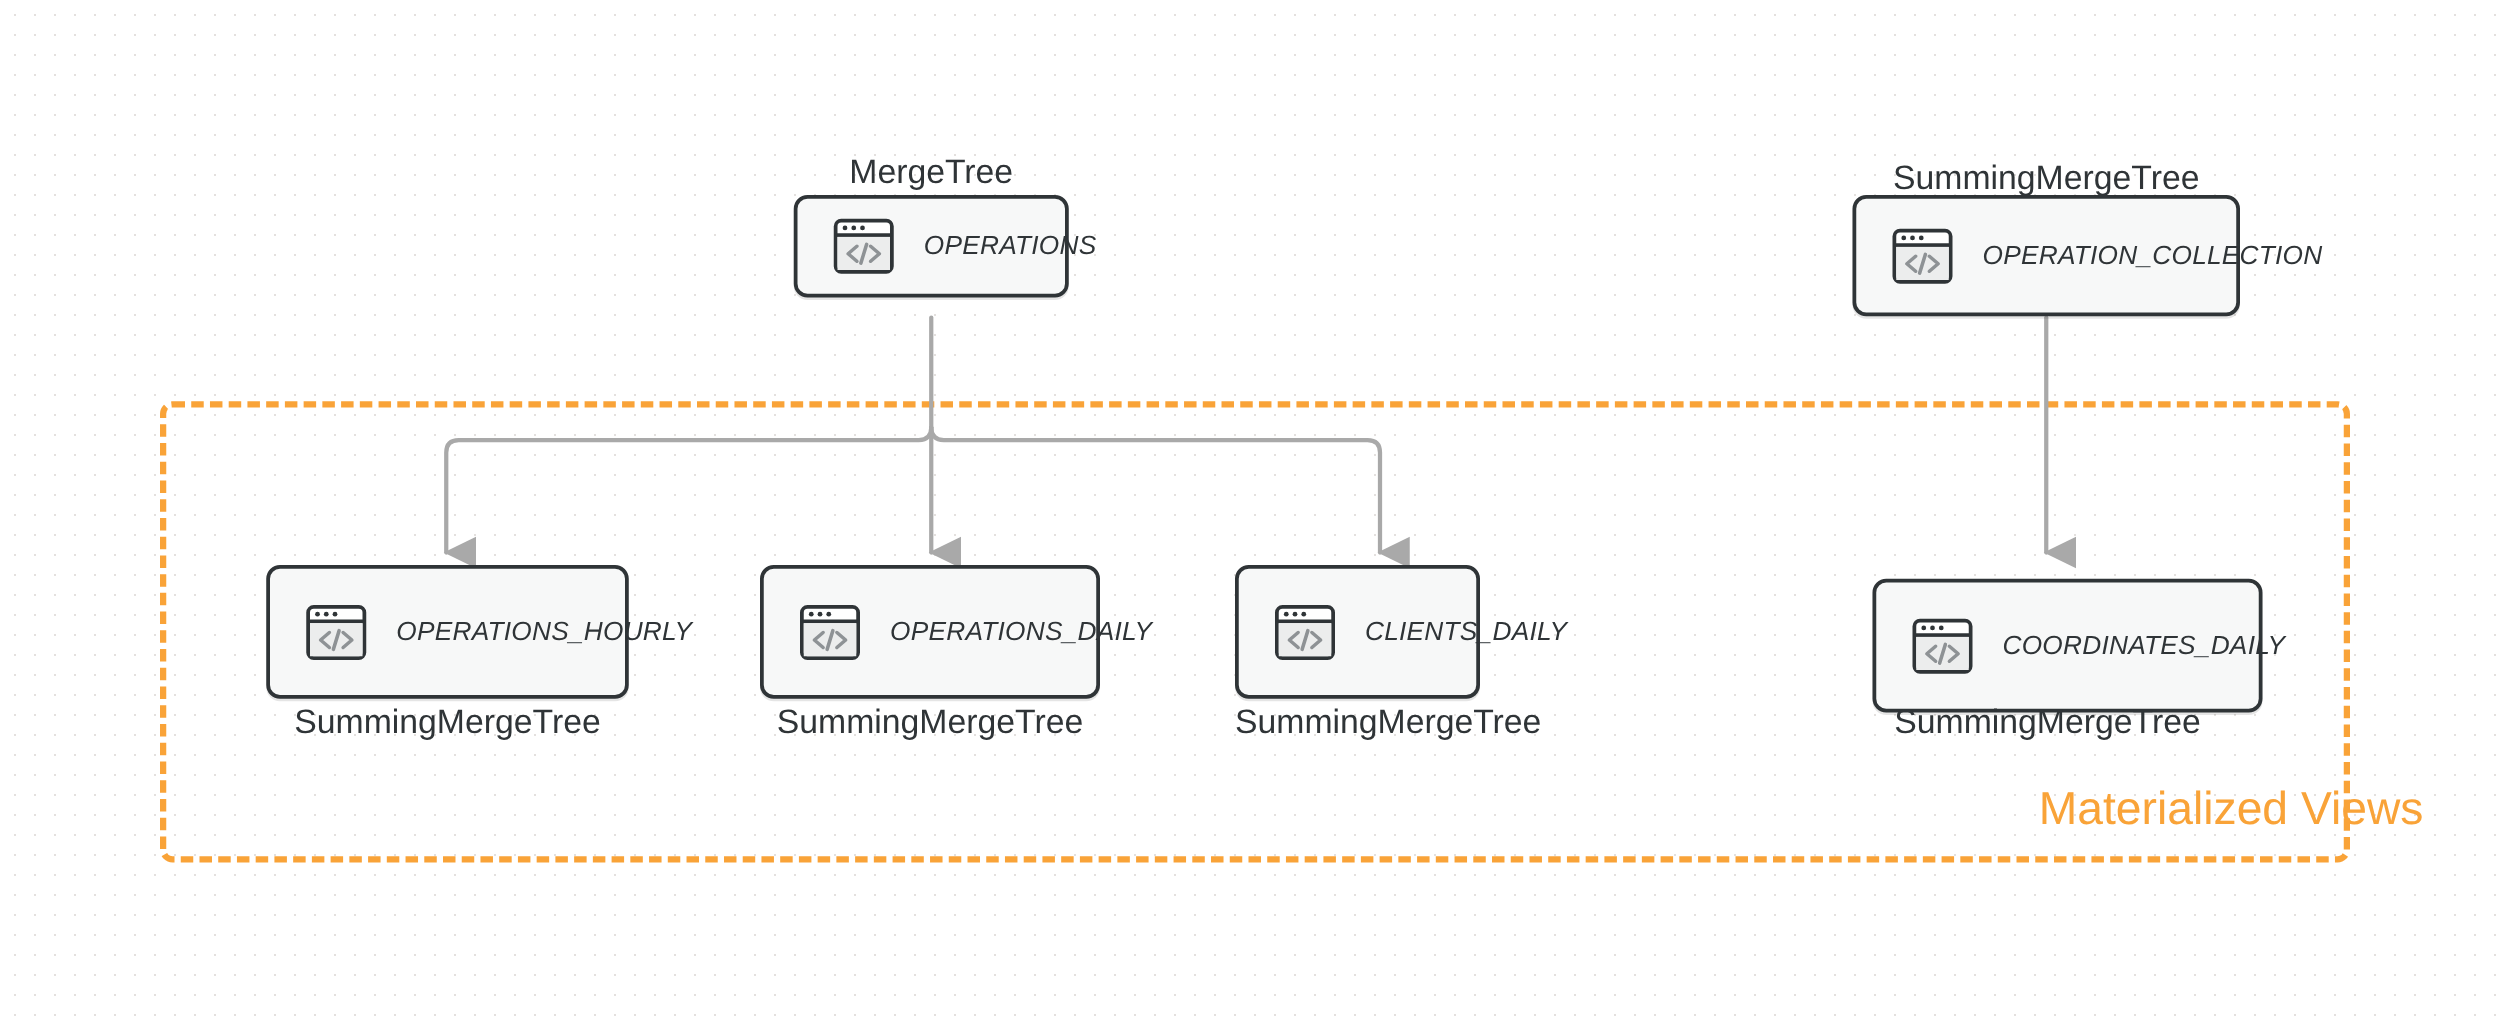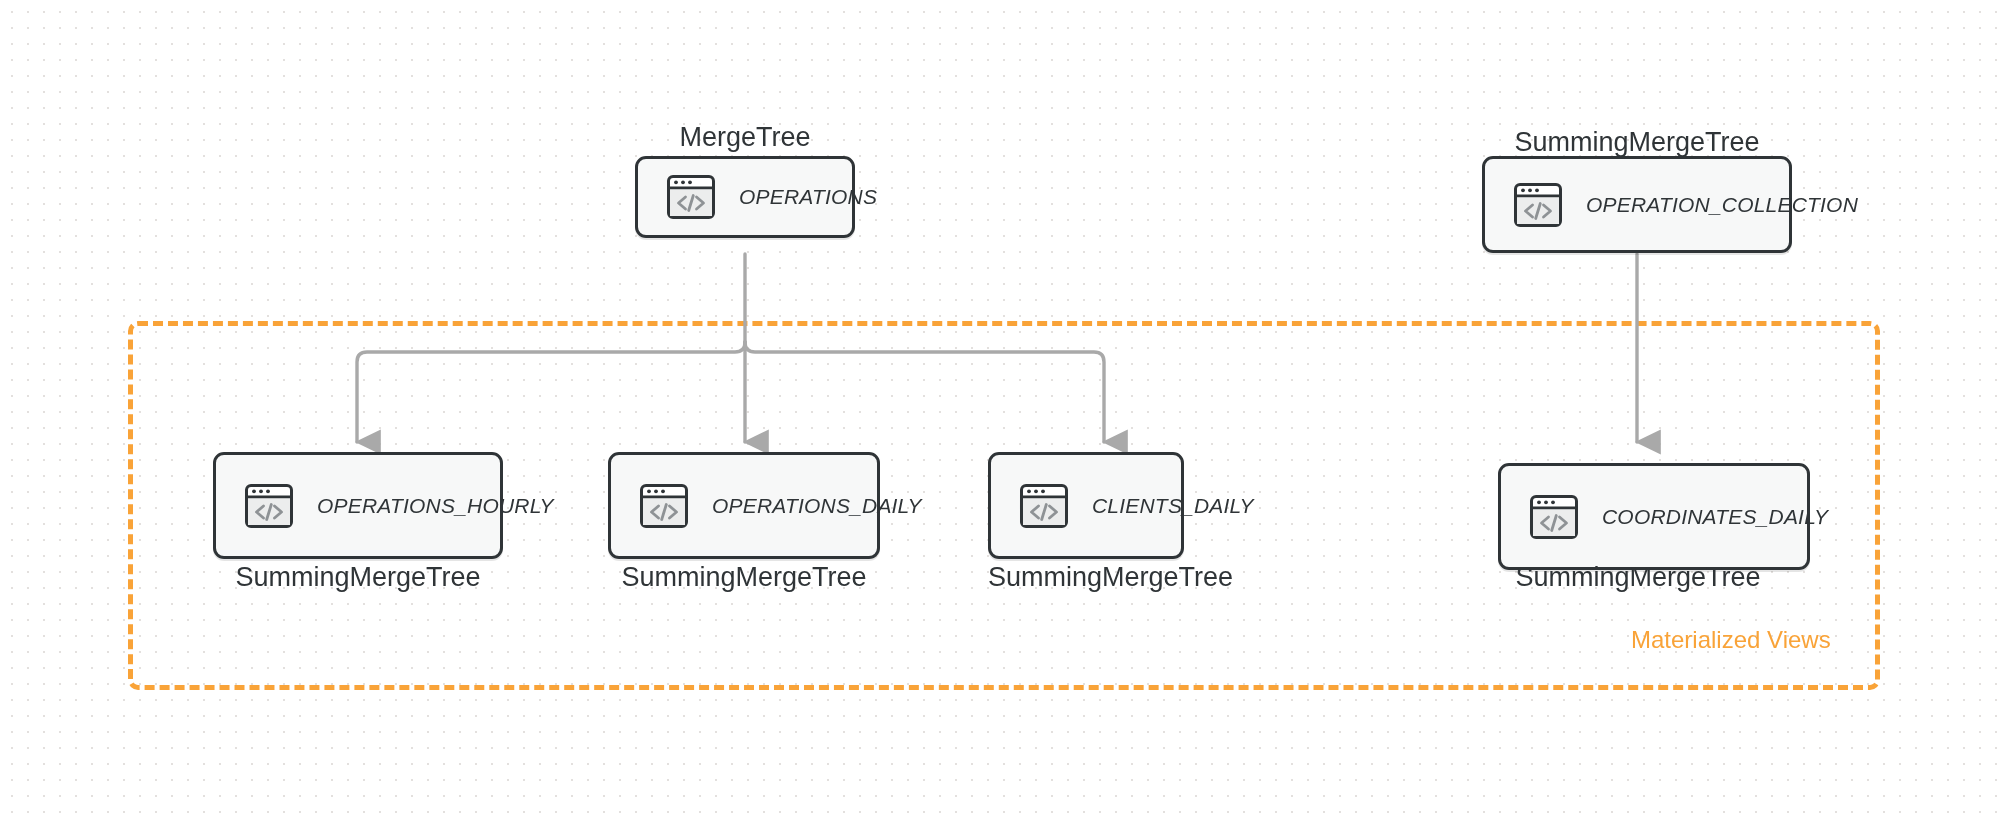--- a/index.html
+++ b/index.html
@@ -21,21 +21,21 @@
 
   .group-box{
     position:absolute;
     box-sizing:border-box;
     border:5px dashed #f9a338;
     border-radius:10px;
   }
   .group-label{
     position:absolute;
     color:#f9a338;
-    font-size:24px;
+    font-size:37px;
     font-family:"Liberation Sans", sans-serif;
     white-space:nowrap;
   }
 
   .node{
     position:absolute;
     box-sizing:border-box;
     background:#f7f8f8;
     border:3px solid #2f3437;
     border-radius:11px;

